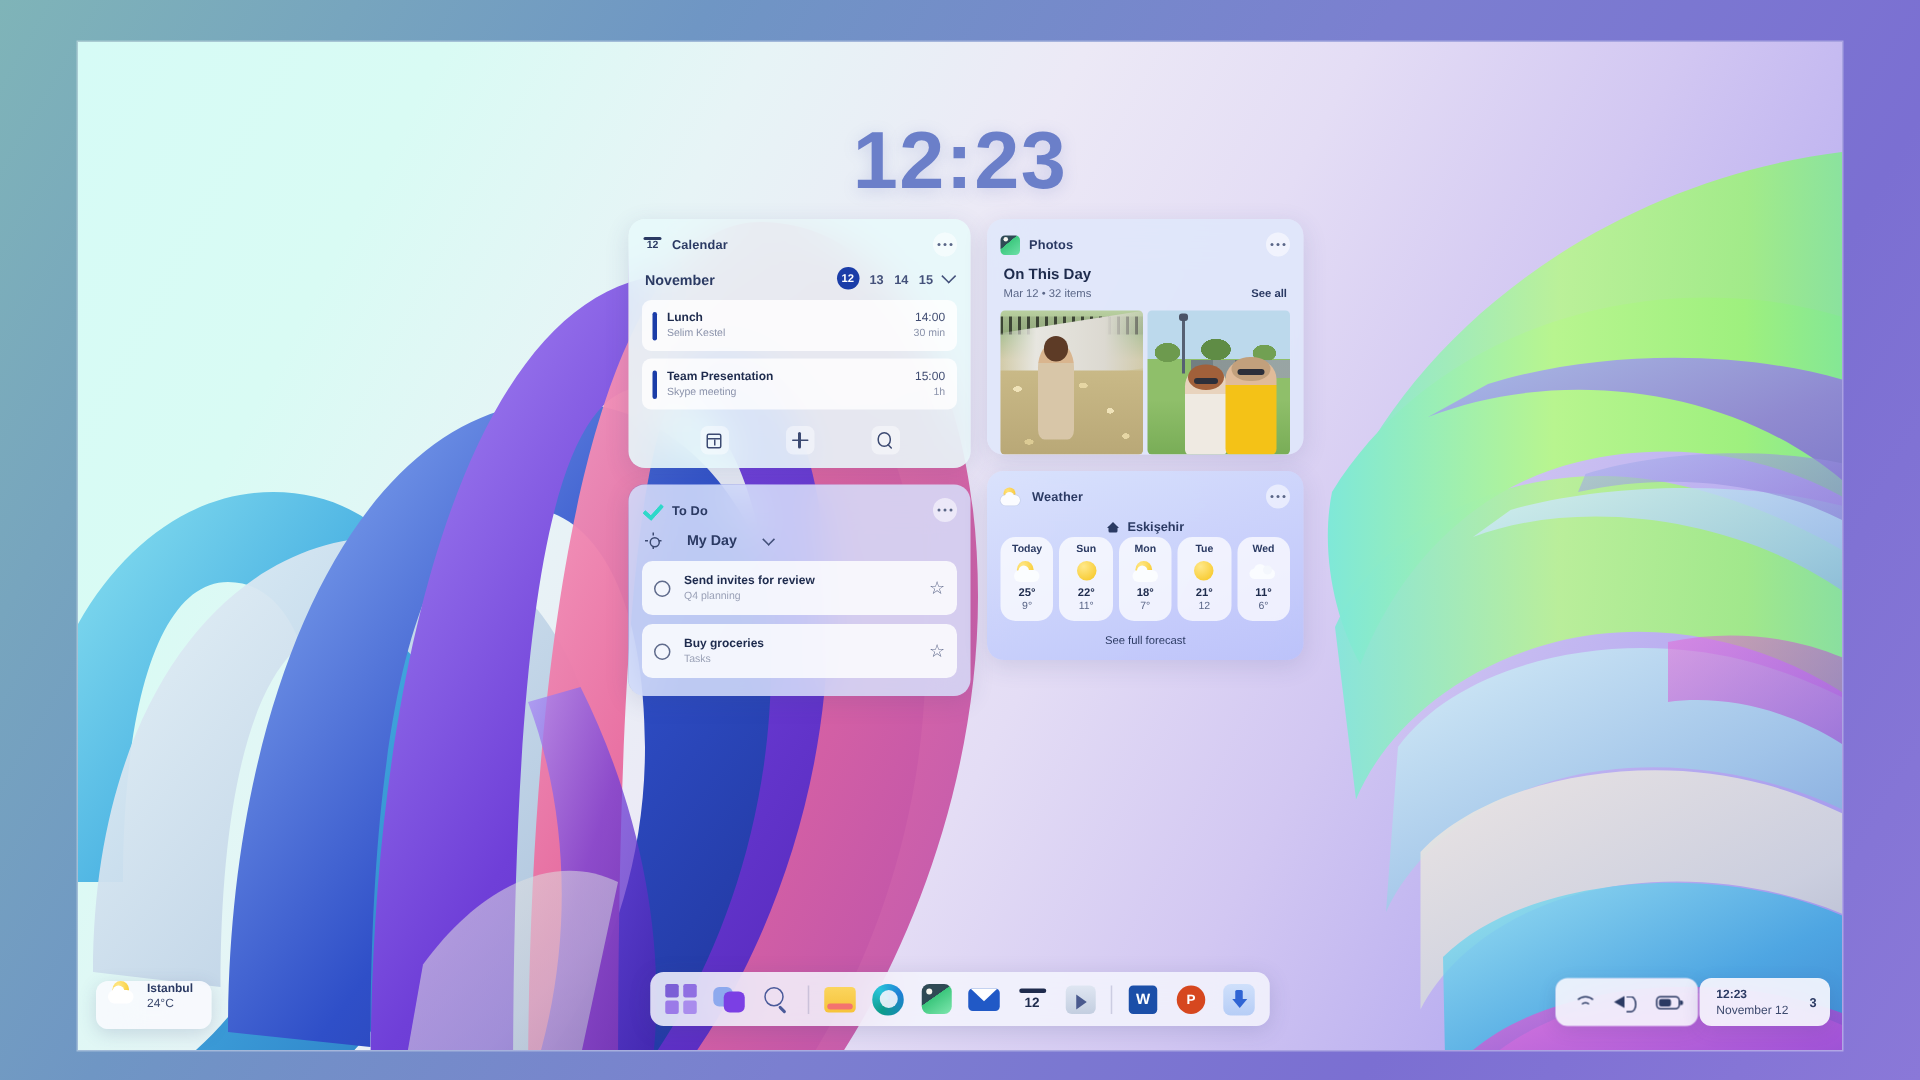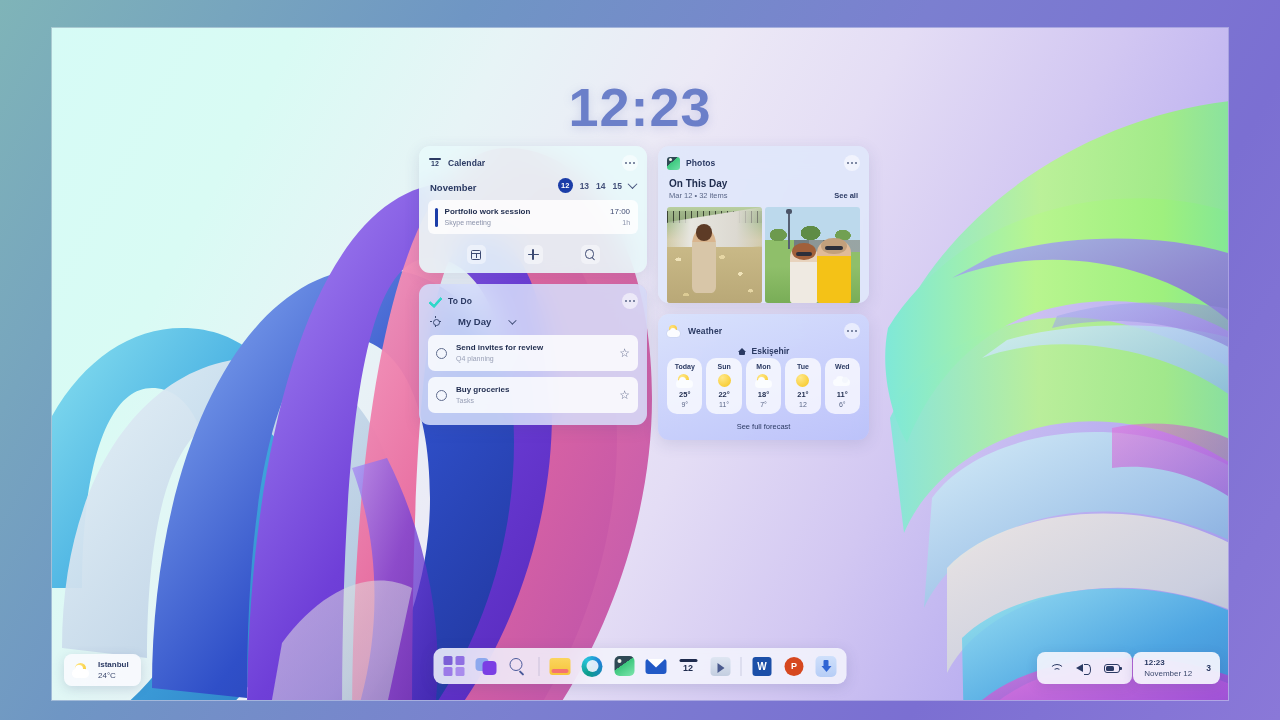--- a/index.html
+++ b/index.html
@@ -411,21 +411,21 @@
   .tb-dl { width: 21px; height: 21px; border-radius: 5px;
            background: linear-gradient(#cfe0fb, #b6cdf6); position: relative; }
   .tb-dl::before { content:""; position:absolute; left:8px; top:4px; width:5px; height:8px; background:#2f64d4; border-radius:1px; }
   .tb-dl::after  { content:""; position:absolute; left:5.5px; top:10px; width:0; height:0;
                    border-left:5px solid transparent; border-right:5px solid transparent; border-top:6px solid #2f64d4; }
 
   
   #wx-pill {
     position: absolute; left: 12px; bottom: 14px;
     height: 32px; padding: 0 12px 0 8px;
-    display: flex; align-items: center; gap: 7px;
+    display: flex; align-items: flex-start; gap: 7px;
     background: rgba(248,249,254,.9);
     backdrop-filter: blur(14px);
     border-radius: 8px;
     box-shadow: 0 3px 12px rgba(60,70,130,.18);
   }
   #wx-pill .pill-txt { line-height: 1.15; }
   .pill-city { font-size: 8px; font-weight: 700; color: #2b3a63; }
   .pill-temp { font-size: 8px; color: #3d4a6e; margin-top: 1px; }
   .pill-ic { width: 19px; height: 15px; position: relative; }
   .pill-ic .s { position:absolute; left:3px; top:0; width:11px; height:11px; border-radius:50%;
@@ -596,33 +596,44 @@
           <span class="cal-month">November</span>
           <span class="cal-days">
             <span class="cal-day sel">12</span>
             <span class="cal-day">13</span>
             <span class="cal-day">14</span>
             <span class="cal-day">15</span>
             <span class="chev"></span>
           </span>
         </div>
 
-
-
         <div class="ev">
           <span class="ev-bar"></span>
           <span class="ev-txt">
-            <span class="ev-title" style="display:block">Portfolio work session</span>
+            <span class="ev-title" style="display:block">Lunch</span>
+            <span class="ev-sub" style="display:block">Selim Kestel</span>
+          </span>
+          <span class="ev-right">
+            <span class="ev-time" style="display:block">14:00</span>
+            <span class="ev-dur" style="display:block">30 min</span>
+          </span>
+        </div>
+
+        <div class="ev">
+          <span class="ev-bar"></span>
+          <span class="ev-txt">
+            <span class="ev-title" style="display:block">Team Presentation</span>
             <span class="ev-sub" style="display:block">Skype meeting</span>
           </span>
           <span class="ev-right">
-            <span class="ev-time" style="display:block">17:00</span>
+            <span class="ev-time" style="display:block">15:00</span>
             <span class="ev-dur" style="display:block">1h</span>
           </span>
         </div>
+
 
         <div class="cal-actions">
           <span class="cal-btn">
               <span class="gl-grid"></span>
             </span>
           <span class="cal-btn">
               <span class="gl-plus"></span>
             </span>
           <span class="cal-btn">
               <span class="gl-search"></span>

